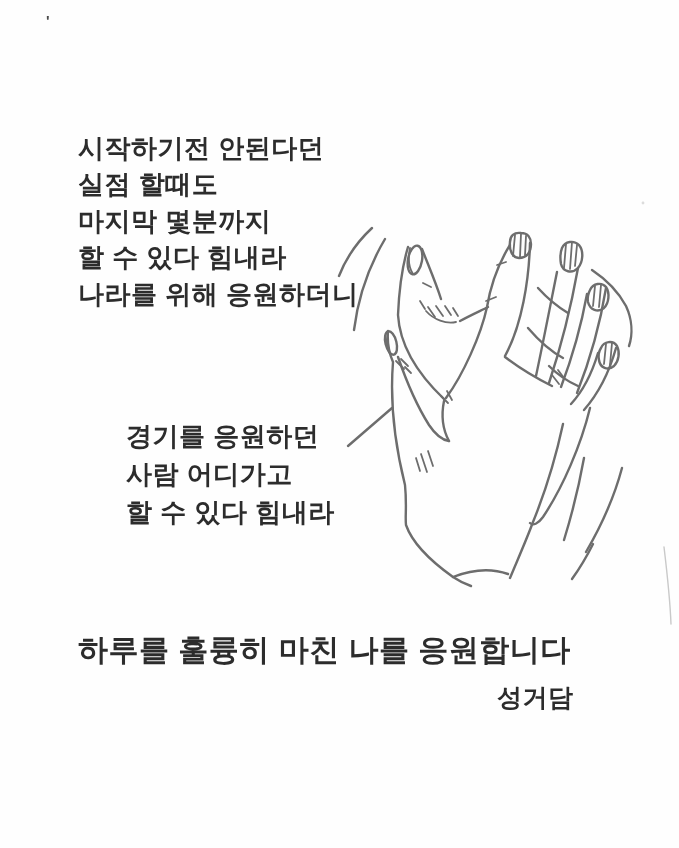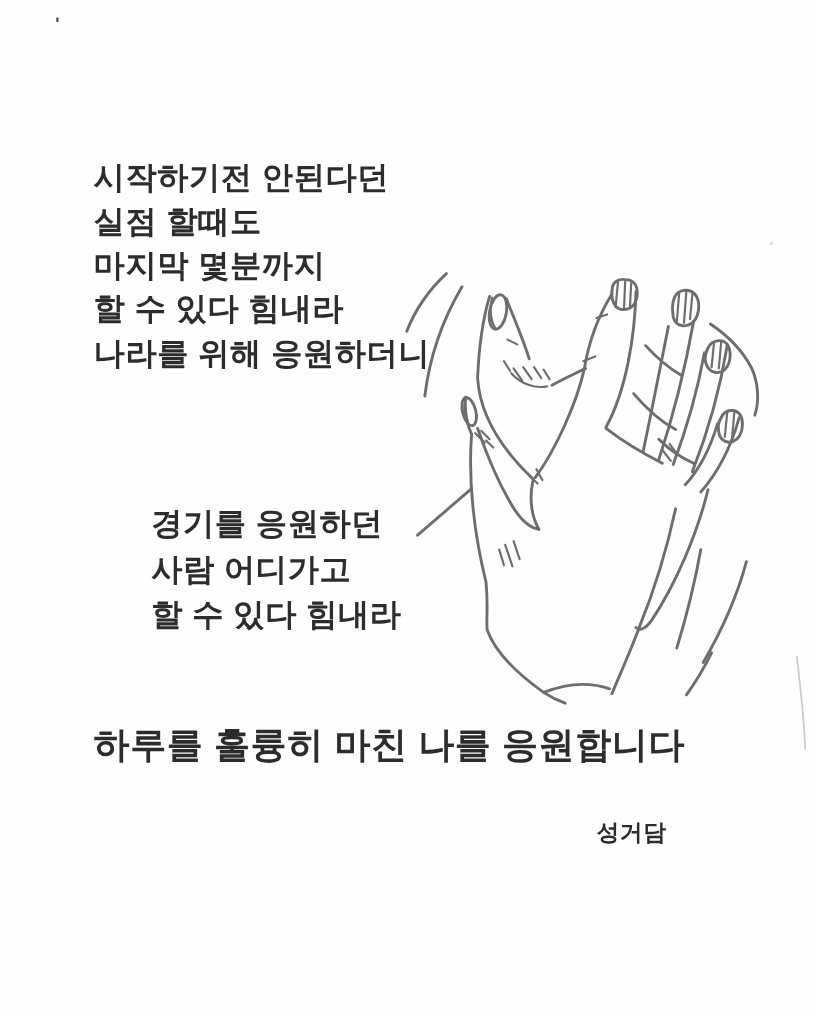--- a/index.html
+++ b/index.html
@@ -22,27 +22,27 @@
   .stanza{
     position:absolute;left:78px;
     color:#2c2c2c;
     font-size:26px;font-weight:600;
     letter-spacing:0.5px;
     white-space:nowrap;
   }
   .stanza-1{top:130px;line-height:36.4px;}
   .stanza-2{top:417px;line-height:38px;margin-left:48px;}
   .closing{
-    position:absolute;left:78px;top:601px;
+    position:absolute;left:78px;top:630px;
     color:#2c2c2c;font-size:30px;font-weight:600;letter-spacing:0.5px;
     white-space:nowrap;
   }
   .signature{
     position:absolute;left:497px;top:681px;
-    color:#2c2c2c;font-size:19px;font-weight:600;letter-spacing:0.5px;
+    color:#2c2c2c;font-size:25px;font-weight:600;letter-spacing:0.5px;
   }
   .hands-svg{
     position:absolute;left:300px;top:195px;
     width:379px;height:440px;
     pointer-events:none;
   }
   .sk{fill:none;stroke:#6d6d6d;stroke-width:2.4;stroke-linecap:round;stroke-linejoin:round;}
   .sk-thin{fill:none;stroke:#6d6d6d;stroke-width:1.8;stroke-linecap:round;}
   .sk-faint{fill:none;stroke:#c9c9c9;stroke-width:1.4;stroke-linecap:round;}
 </style>

